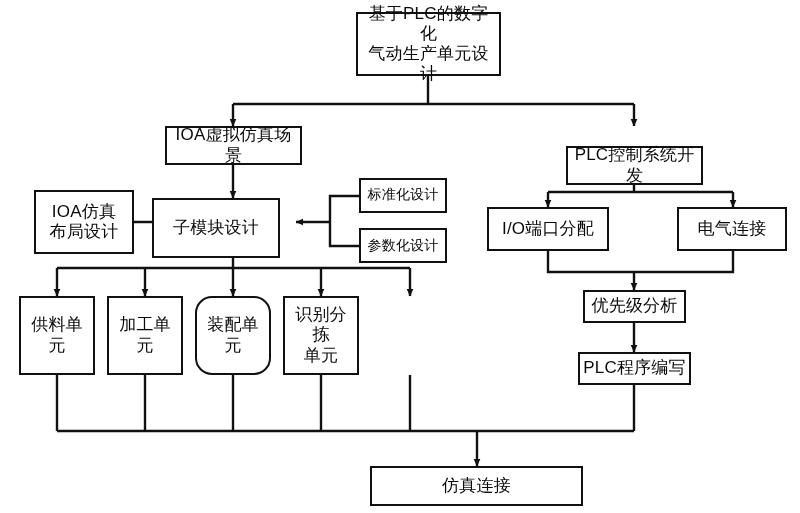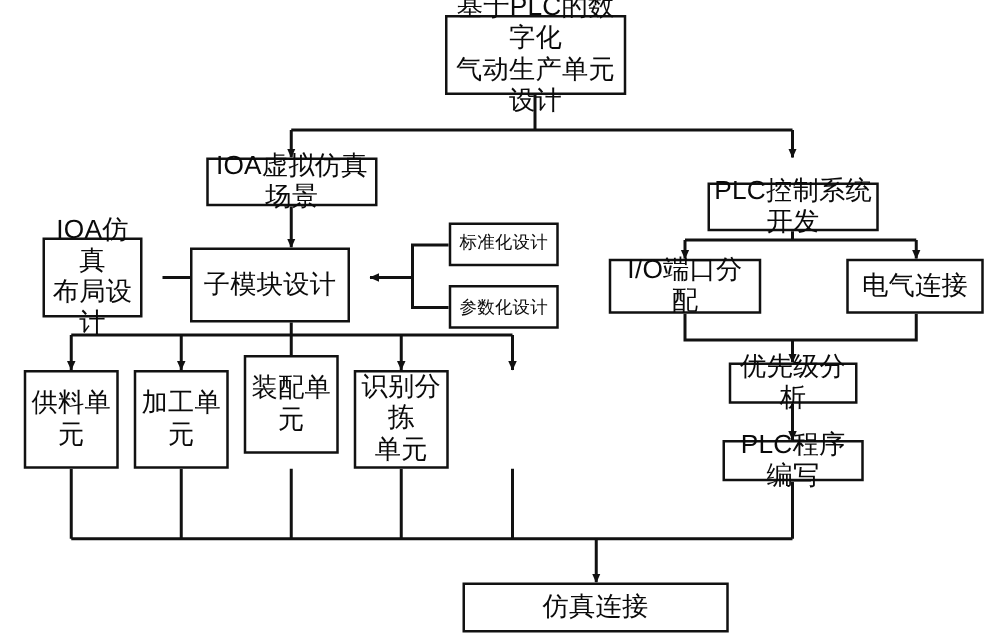--- a/index.html
+++ b/index.html
@@ -37,21 +37,21 @@
     color: #0a0a0a;
     line-height: 1.18;
     z-index: 2;
   }
   .node .lbl {
     display: block;
     padding: 0 3px;
     white-space: pre-line;
     letter-spacing: 0.2px;
   }
-  .fs15 { font-size: 21px; }
+  .fs15 { font-size: 17px; }
   .fs14 { font-size: 14px; }
 </style>
 </head>
 <body>
 
 <div id="canvas">
 
   <svg class="edges" viewBox="0 0 800 513" xmlns="http://www.w3.org/2000/svg">
     <defs>
       <marker id="ah" markerWidth="9" markerHeight="9" refX="7.2" refY="3.6" orient="auto" markerUnits="userSpaceOnUse">
@@ -107,21 +107,21 @@
   </div>
 
   <div class="node fs15" style="left:165px; top:126px; width:137px; height:39px;">
     <span class="lbl">IOA虚拟仿真场景</span>
   </div>
 
   <div class="node fs15" style="left:566px; top:126px; width:137px; height:39px;margin-top:20px;">
     <span class="lbl">PLC控制系统开发</span>
   </div>
 
-  <div class="node fs15" style="left:34px; top:190px; width:80px; height:64px;">
+  <div class="node fs15" style="left:34px; top:190px; width:100px; height:64px;">
     <span class="lbl">IOA仿真
 布局设计</span>
   </div>
 
   <div class="node fs15" style="left:152px; top:198px; width:128px; height:60px;">
     <span class="lbl">子模块设计</span>
   </div>
 
   <div class="node fs14" style="left:359px; top:178px; width:88px; height:35px;font-family:Liberation Mono, monospace;">
     <span class="lbl">标准化设计</span>
@@ -132,21 +132,21 @@
   </div>
 
   <div class="node fs15" style="left:19px; top:296px; width:76px; height:79px;">
     <span class="lbl">供料单元</span>
   </div>
 
   <div class="node fs15" style="left:107px; top:296px; width:76px; height:79px;">
     <span class="lbl">加工单元</span>
   </div>
 
-  <div class="node fs15" style="left:195px; top:284px; width:76px; height:79px;">
+  <div class="node fs15" style="left:195px; top:296px; width:76px; height:79px;border-radius:17px;">
     <span class="lbl">装配单元</span>
   </div>
 
   <div class="node fs15" style="left:283px; top:296px; width:76px; height:79px;">
     <span class="lbl">识别分拣
 单元</span>
   </div>
 
 
   <div class="node fs15" style="left:487px; top:207px; width:122px; height:44px;">

